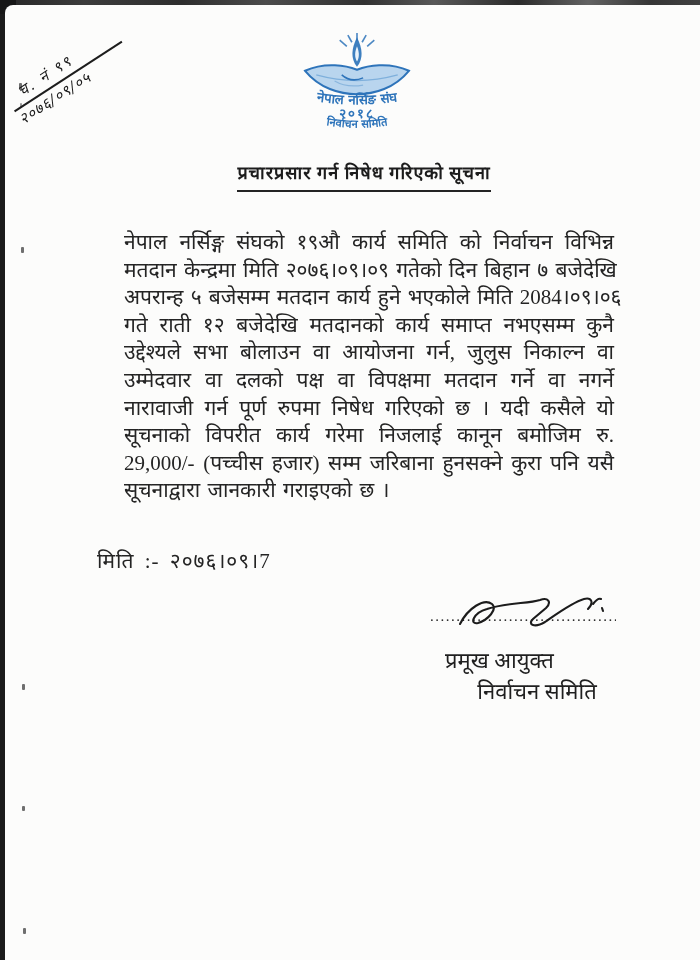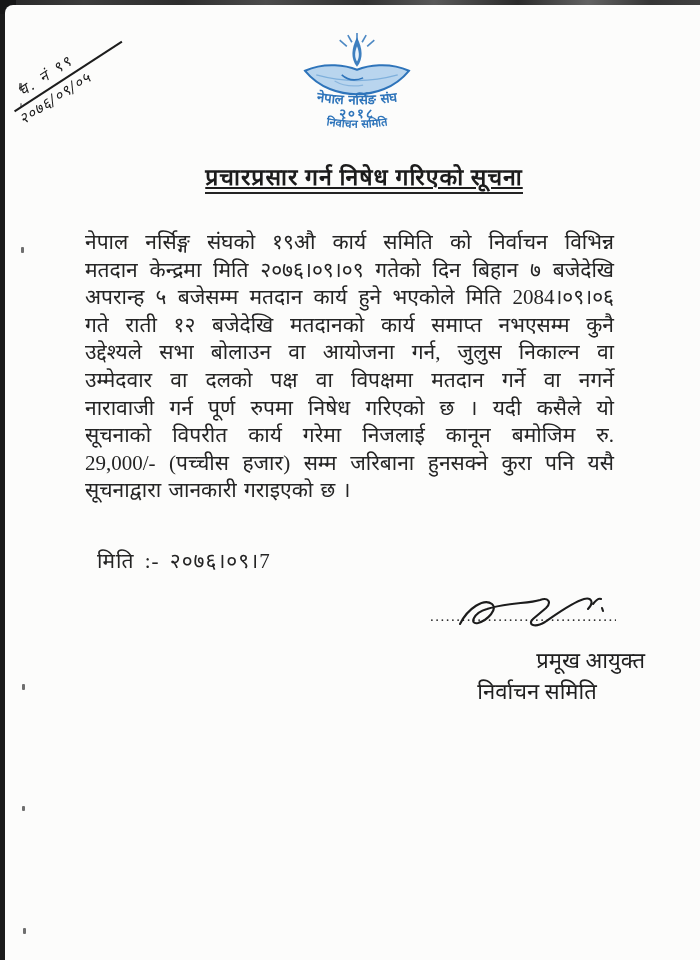--- a/index.html
+++ b/index.html
@@ -36,36 +36,36 @@
   
   .stamp{position:absolute;left:301px;top:32px;}
   .stamp text{font-family:"DejaVu Sans","Liberation Sans",sans-serif;font-weight:bold;fill:#2e74ba;}
   .st1{font-size:13px;}
   .st2{font-size:13px;letter-spacing:2px;}
   .st3{font-size:11px;}
 
   
   .title-row{position:absolute;left:0;top:160px;width:700px;text-align:center;transform:translateX(14px);}
   .title{
-    display:inline-block;font-size:23px;font-weight:bold;letter-spacing:1px;
-    border-bottom:2px solid #242424;padding-bottom:0;color:#1c1c1c;text-decoration:underline;
+    display:inline-block;font-size:18px;font-weight:bold;letter-spacing:1px;
+    border-bottom:2px solid #242424;padding-bottom:6px;color:#1c1c1c;
   }
 
   
   .body-block{position:absolute;left:85px;top:229px;width:529px;font-size:21px;color:#242424;}
-  .bline{height:27.6px;line-height:27.6px;text-align:justify;text-align-last:justify;word-spacing:2px;white-space:nowrap;}
+  .bline{height:27.6px;line-height:27.6px;text-align:justify;text-align-last:justify;word-spacing:2px;white-space:nowrap;margin-left:39px;}
   .bline.last{text-align-last:left;white-space:normal;}
 
   
   .date-line{position:absolute;left:97px;top:546px;font-size:21px;letter-spacing:1px;color:#242424;word-spacing:4px;}
 
   
   .dots{position:absolute;left:430px;top:608px;width:186px;font-size:15px;letter-spacing:1.5px;color:#2a2a2a;overflow:hidden;white-space:nowrap;}
   .sig-ink{position:absolute;left:436px;top:582px;}
-  .sig-t1{position:absolute;left:445px;top:644px;width:200px;text-align:right;font-size:22px;color:#1f1f1f;}
+  .sig-t1{position:absolute;left:445px;top:644px;width:200px;text-align:left;font-size:22px;color:#1f1f1f;}
   .sig-t2{position:absolute;left:437px;top:675px;width:200px;text-align:center;font-size:22px;color:#1f1f1f;}
 </style>
 </head>
 <body>
 
 <div class="page">
 
   <div class="edge-top"></div>
   <div class="edge-left"></div>
   <div class="corner"></div>

